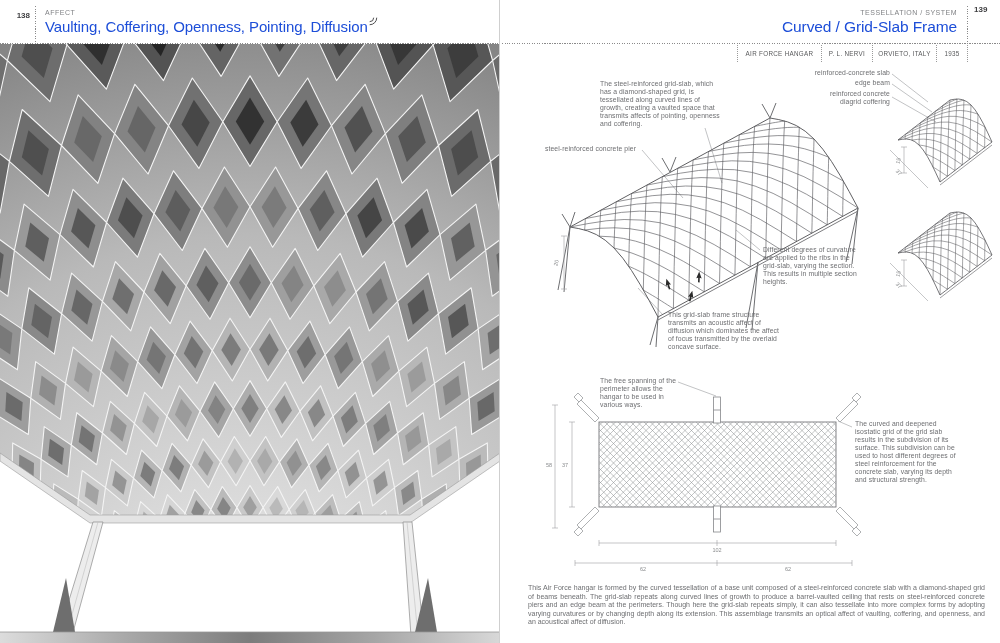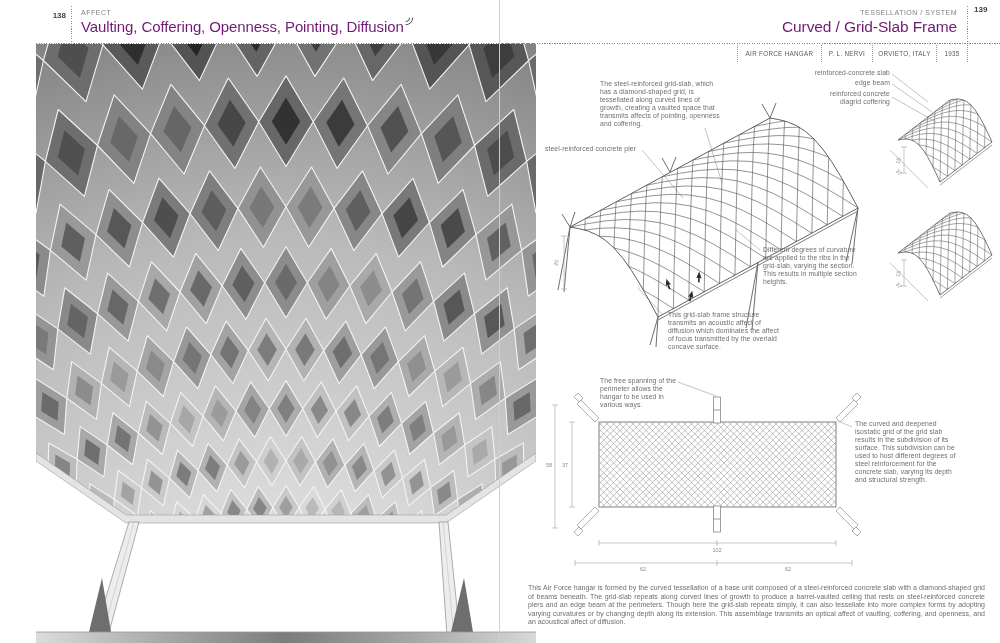--- a/index.html
+++ b/index.html
@@ -1,29 +1,29 @@
 <!DOCTYPE html>
 <html><head>
 <meta charset="utf-8">
 <style>
   html,body{margin:0;padding:0;background:#ffffff;}
   #spread{position:relative;width:1000px;height:643px;background:#fff;overflow:hidden;
           font-family:"Liberation Sans", sans-serif;color:#404042;}
   .page{position:absolute;top:0;width:500px;height:643px;}
-  #page-left{left:0;margin-left:36px;}
+  #page-left{left:0;}
   #page-right{left:500px;}
   .gutter{position:absolute;left:499px;top:0;width:1px;height:643px;background:#cfcfcf;}
 
   
   .dot-h{position:absolute;height:1px;background:repeating-linear-gradient(90deg,#8a8a8a 0 1px,transparent 1px 2.5px);}
   .dot-v{position:absolute;width:1px;background:repeating-linear-gradient(180deg,#8a8a8a 0 1px,transparent 1px 2.5px);}
 
   .pagenum{position:absolute;font-size:8px;font-weight:bold;color:#3f3f41;}
   .section-label{position:absolute;font-size:7px;letter-spacing:.5px;color:#808285;}
-  .page-title{position:absolute;font-size:15px;letter-spacing:-.1px;color:#701a75;white-space:nowrap;}
+  .page-title{position:absolute;font-size:15px;letter-spacing:-.1px;color:#1d4ed8;white-space:nowrap;}
   .right-align{text-align:right;}
 
   .supicon{position:relative;top:-6px;left:1px;}
 
   
   #meta-row{position:absolute;left:237px;top:45px;height:17px;display:flex;align-items:center;}
   .meta-box{height:17px;display:flex;align-items:center;justify-content:center;
             font-size:6.3px;letter-spacing:.3px;color:#58595b;
             border-left:1px dotted #9a9a9a;}
   .meta-box:last-child{border-right:1px dotted #9a9a9a;}

